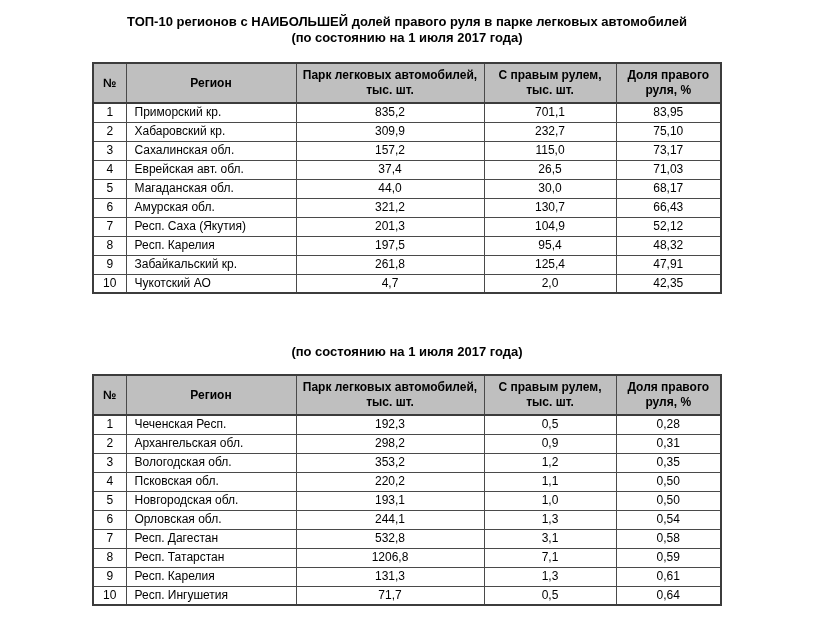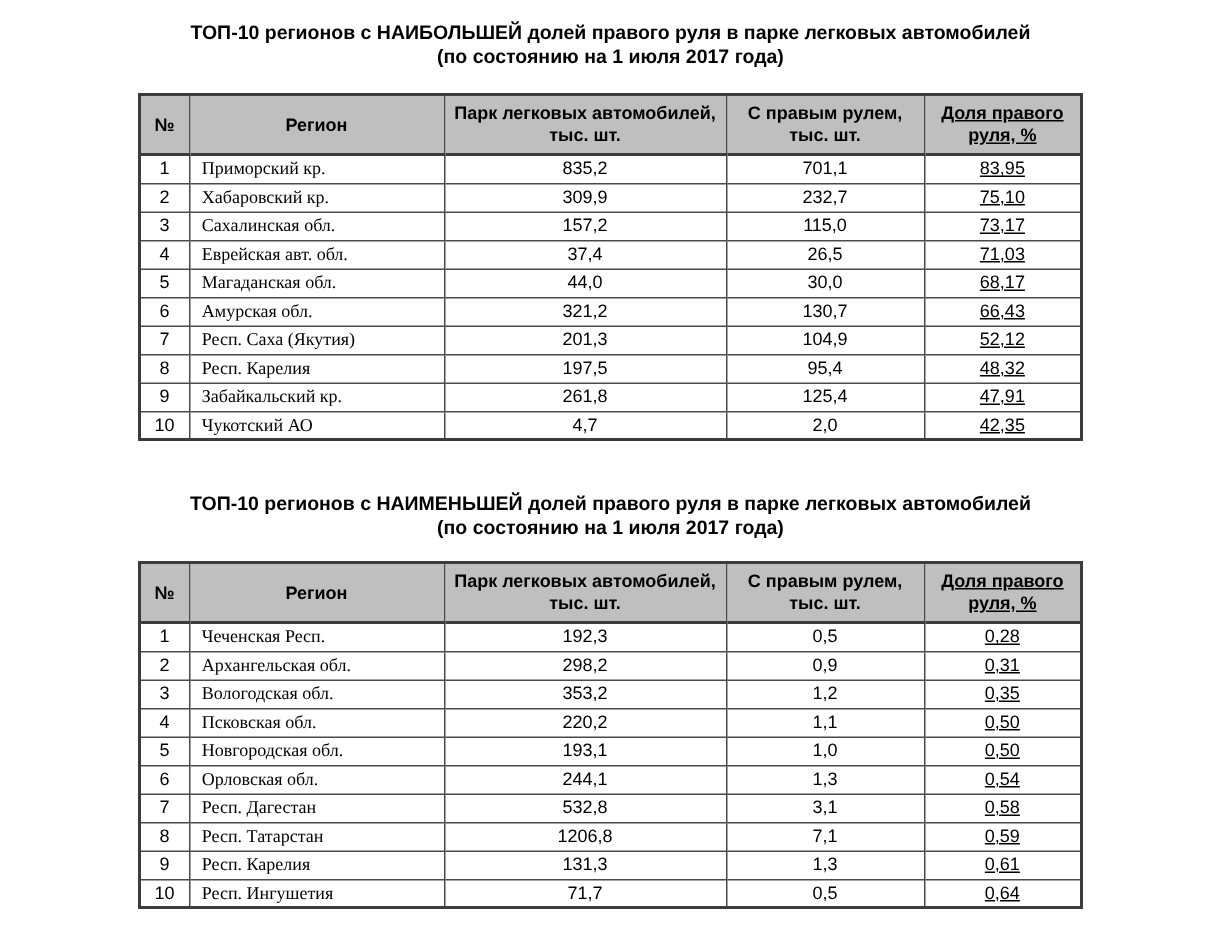--- a/index.html
+++ b/index.html
@@ -48,23 +48,23 @@
     height: 19px;
     line-height: 17px;
     padding: 0 8px;
     background: #ffffff;
     vertical-align: middle;
   }
   .col-num    { width: 33px;  text-align: center; padding: 0 2px; }
   .col-region { width: 170px; text-align: left; }
   .col-park   { width: 188px; text-align: right; }
   .col-rhd    { width: 132px; text-align: right; }
-  .col-share  { width: 105px; text-align: right; text-decoration: underline; }
+  .col-share  { width: 105px; text-align: right; }
   td.col-num  { text-align: center; }
-  td.col-region { text-align: left; padding-left: 8px; font-family: Liberation Serif, serif; }
+  td.col-region { text-align: left; padding-left: 8px; }
   td.col-park, td.col-rhd, td.col-share { text-align: center; padding-right: 8px; }
 </style>
 </head>
 <body>
 
 <div class="page">
 
   <div class="block">
     <h2 class="block-title first">
       <span>ТОП-10 регионов с НАИБОЛЬШЕЙ долей правого руля в парке легковых автомобилей</span><br>
@@ -150,21 +150,21 @@
             <td class="col-park">4,7</td>
             <td class="col-rhd">2,0</td>
             <td class="col-share">42,35</td>
           </tr>
         </tbody>
       </table>
   </div>
 
   <div class="block">
     <h2 class="block-title second">
-      <span>ТОП-10 регионов с НАИМЕНЬШЕЙ долей правого руля в парке легковых автомобилей</span><br>
+      <br>
       <span>(по состоянию на 1 июля 2017 года)</span>
     </h2>
     <table class="data-table" data-table="1">
         <thead>
           <tr>
             <th class="col-num">№</th>
             <th class="col-region">Регион</th>
             <th class="col-park">Парк легковых автомобилей, тыс. шт.</th>
             <th class="col-rhd">С правым рулем, тыс. шт.</th>
             <th class="col-share">Доля правого руля, %</th>

